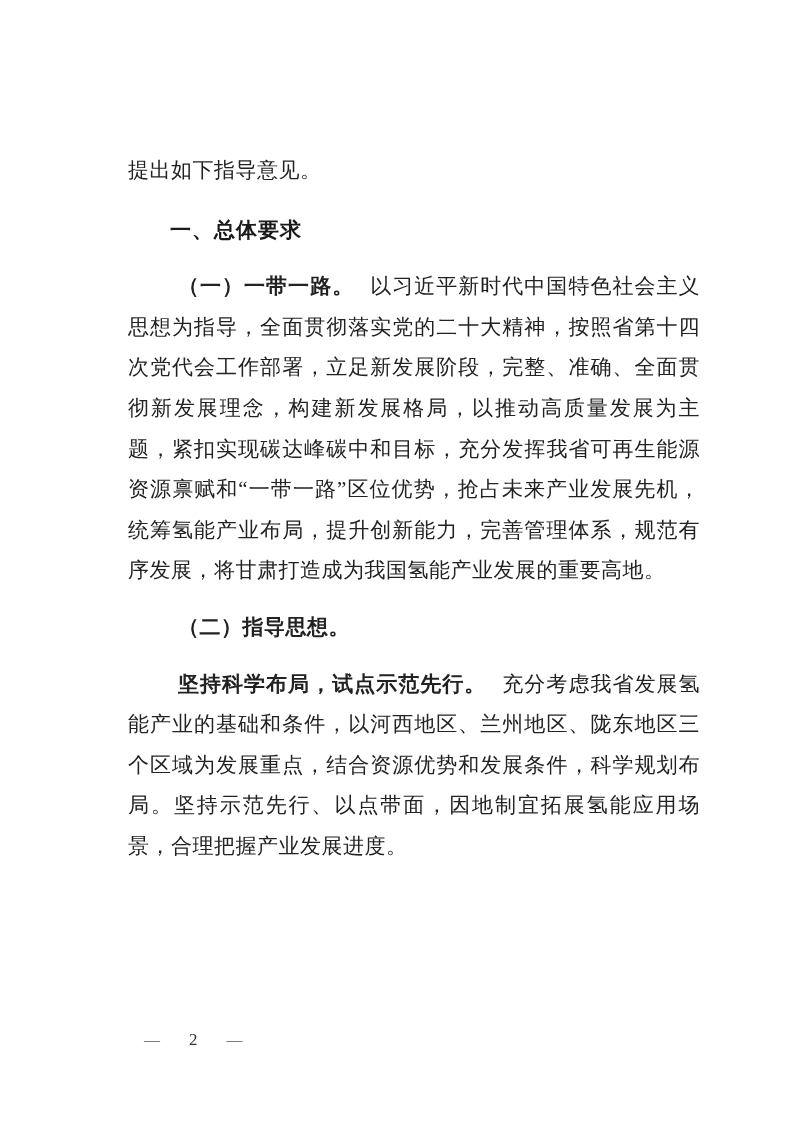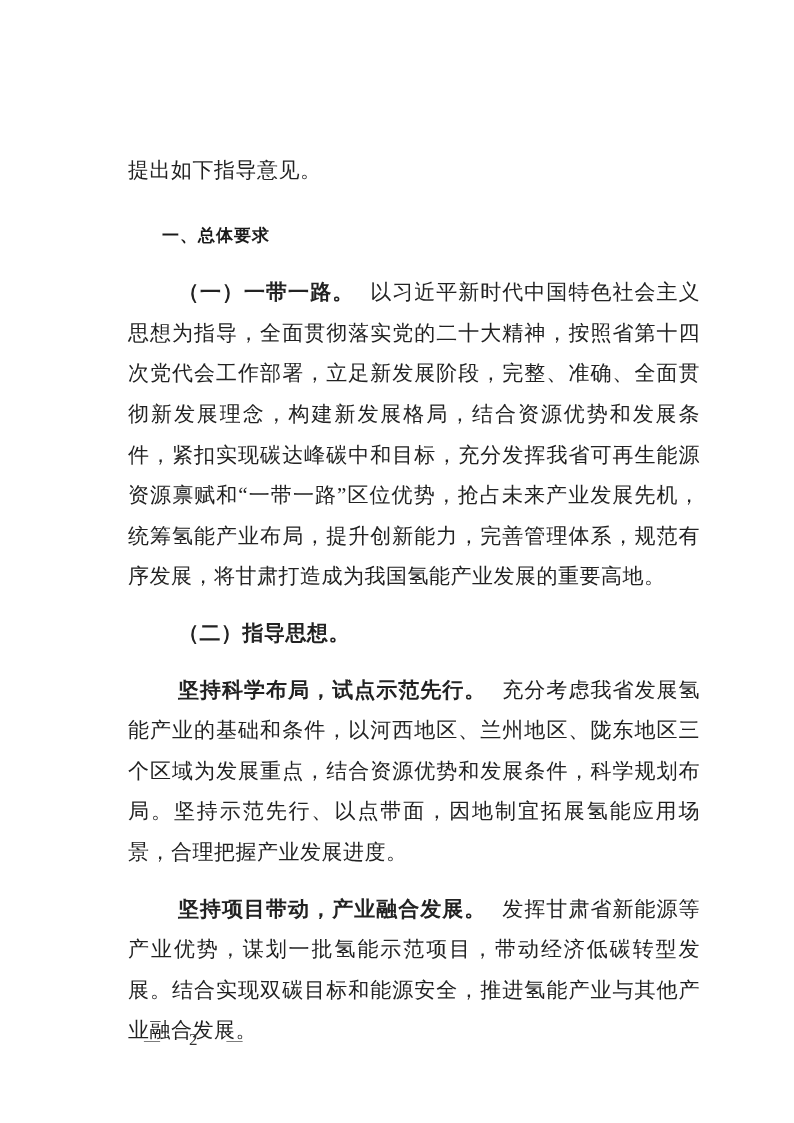--- a/index.html
+++ b/index.html
@@ -27,25 +27,25 @@
   .para {
     margin: 0;
     text-indent: 2em;
   }
   .para.no-indent {
     text-indent: 0;
   }
   .heading {
     font-family: "Liberation Sans", "DejaVu Sans", sans-serif;
     font-weight: bold;
-    font-size: 17px;
+    font-size: 21px;
     line-height: 40.6px;
     letter-spacing: 1px;
     text-indent: 2em;
-    margin: 9px 0 0 0;
+    margin: 3px 0 0 0;
     color: #1a1a1a;
   }
   .lead {
     font-weight: bold;
   }
   .footer {
     position: absolute;
     left: 112px;
     top: 997px;
     display: flex;
@@ -66,27 +66,26 @@
 </head>
 <body>
 
 <div class="page">
   <div class="content">
 
     <p class="para no-indent">提出如下指导意见。</p>
 
     <h2 class="heading">一、总体要求</h2>
 
-    <p class="para"><span class="lead">（一）一带一路。</span><span>以习近平新时代中国特色社会主义思想为指导，全面贯彻落实党的二十大精神，按照省第十四次党代会工作部署，立足新发展阶段，完整、准确、全面贯彻新发展理念，构建新发展格局，结合资源优势和发展条件，紧扣实现碳达峰碳中和目标，充分发挥我省可再生能源资源禀赋和“一带一路”区位优势，抢占未来产业发展先机，统筹氢能产业布局，提升创新能力，完善管理体系，规范有序发展，将甘肃打造成为我国氢能产业发展的重要高地。</span></p>
+    <p class="para"><span class="lead">（一）一带一路。</span><span>以习近平新时代中国特色社会主义思想为指导，全面贯彻落实党的二十大精神，按照省第十四次党代会工作部署，立足新发展阶段，完整、准确、全面贯彻新发展理念，构建新发展格局，以推动高质量发展为主题，紧扣实现碳达峰碳中和目标，充分发挥我省可再生能源资源禀赋和“一带一路”区位优势，抢占未来产业发展先机，统筹氢能产业布局，提升创新能力，完善管理体系，规范有序发展，将甘肃打造成为我国氢能产业发展的重要高地。</span></p>
 
     <p class="para"><span class="lead">（二）指导思想。</span><span></span></p>
 
     <p class="para"><span class="lead">坚持科学布局，试点示范先行。</span><span>充分考虑我省发展氢能产业的基础和条件，以河西地区、兰州地区、陇东地区三个区域为发展重点，结合资源优势和发展条件，科学规划布局。坚持示范先行、以点带面，因地制宜拓展氢能应用场景，合理把握产业发展进度。</span></p>
 
-    <p class="para"><span class="lead">坚持项目带动，产业融合发展。</span><span>发挥甘肃省新能源等产业优势，谋划一批氢能示范项目，带动经济低碳转型发展。结合实现双碳目标和能源安全，推进氢能产业与其他产业融合发展。</span></p>
 
 
   </div>
 
   <div class="footer">
     <span class="dash">—</span>
     <span class="page-num">2</span>
     <span class="dash">—</span>
   </div>
 </div>

